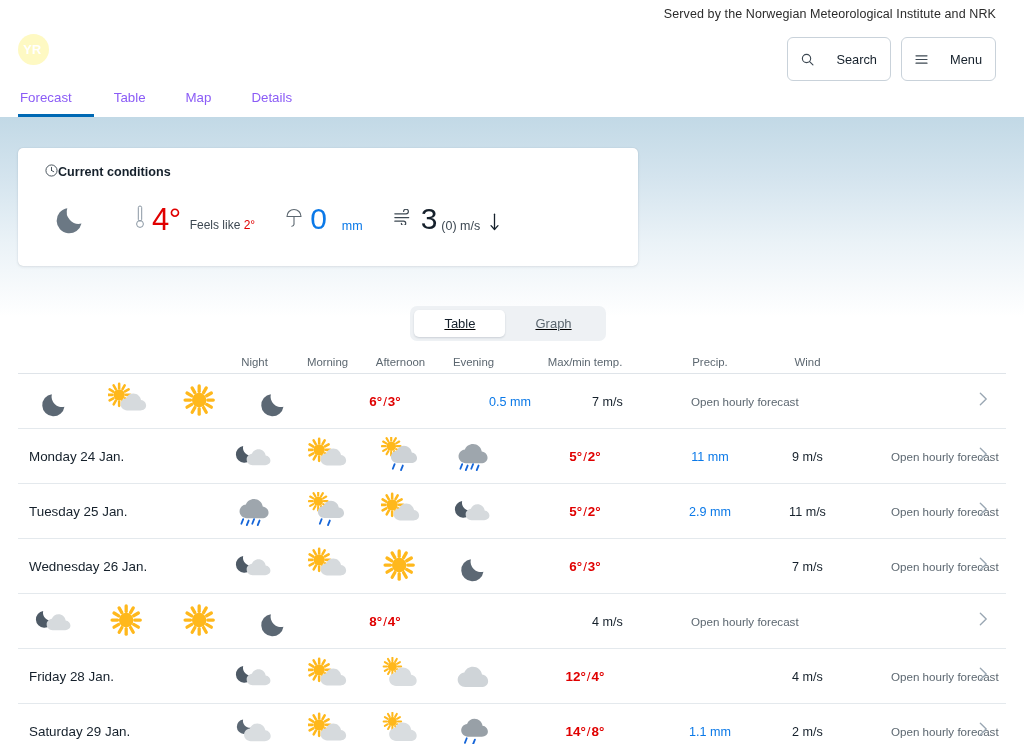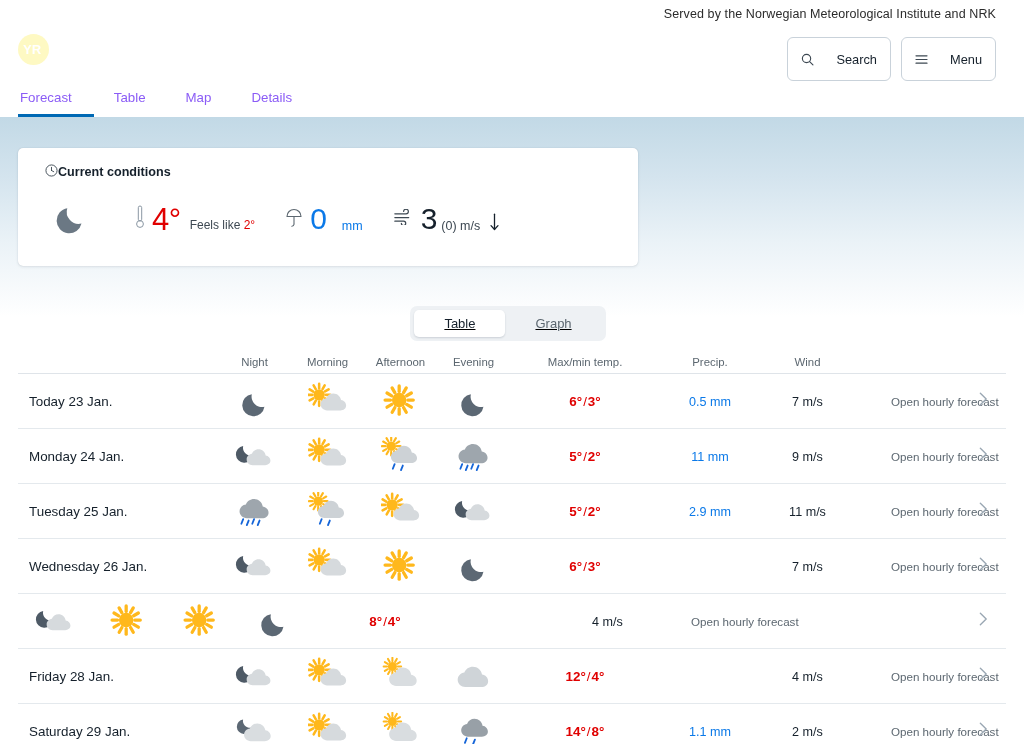--- a/index.html
+++ b/index.html
@@ -440,21 +440,20 @@
       <div class="col col-ico">Afternoon</div>
       <div class="col col-ico">Evening</div>
       <div class="col col-temp">Max/min temp.</div>
       <div class="col col-prec">Precip.</div>
       <div class="col col-wind">Wind</div>
       <div class="col col-link"></div>
     </div>
 
     <div id="rows-host">
         <div class="fc-row">
-          <div class="col col-day"><span class="day-label">Today 23 Jan.</span></div>
           <div class="col col-ico">
             <div class="icon-cell">
               <svg width="40" height="38" viewBox="0 0 44 40">
                 <g transform="translate(8,6) scale(1.25)">
                   <path d="M19.5 16.3A9.3 9.3 0 0 1 8.4 5.2 9.8 9.8 0 1 0 19.5 16.3Z" fill="#5c6874"></path>
                 </g>
               </svg>
             </div>
           </div>
           <div class="col col-ico">

